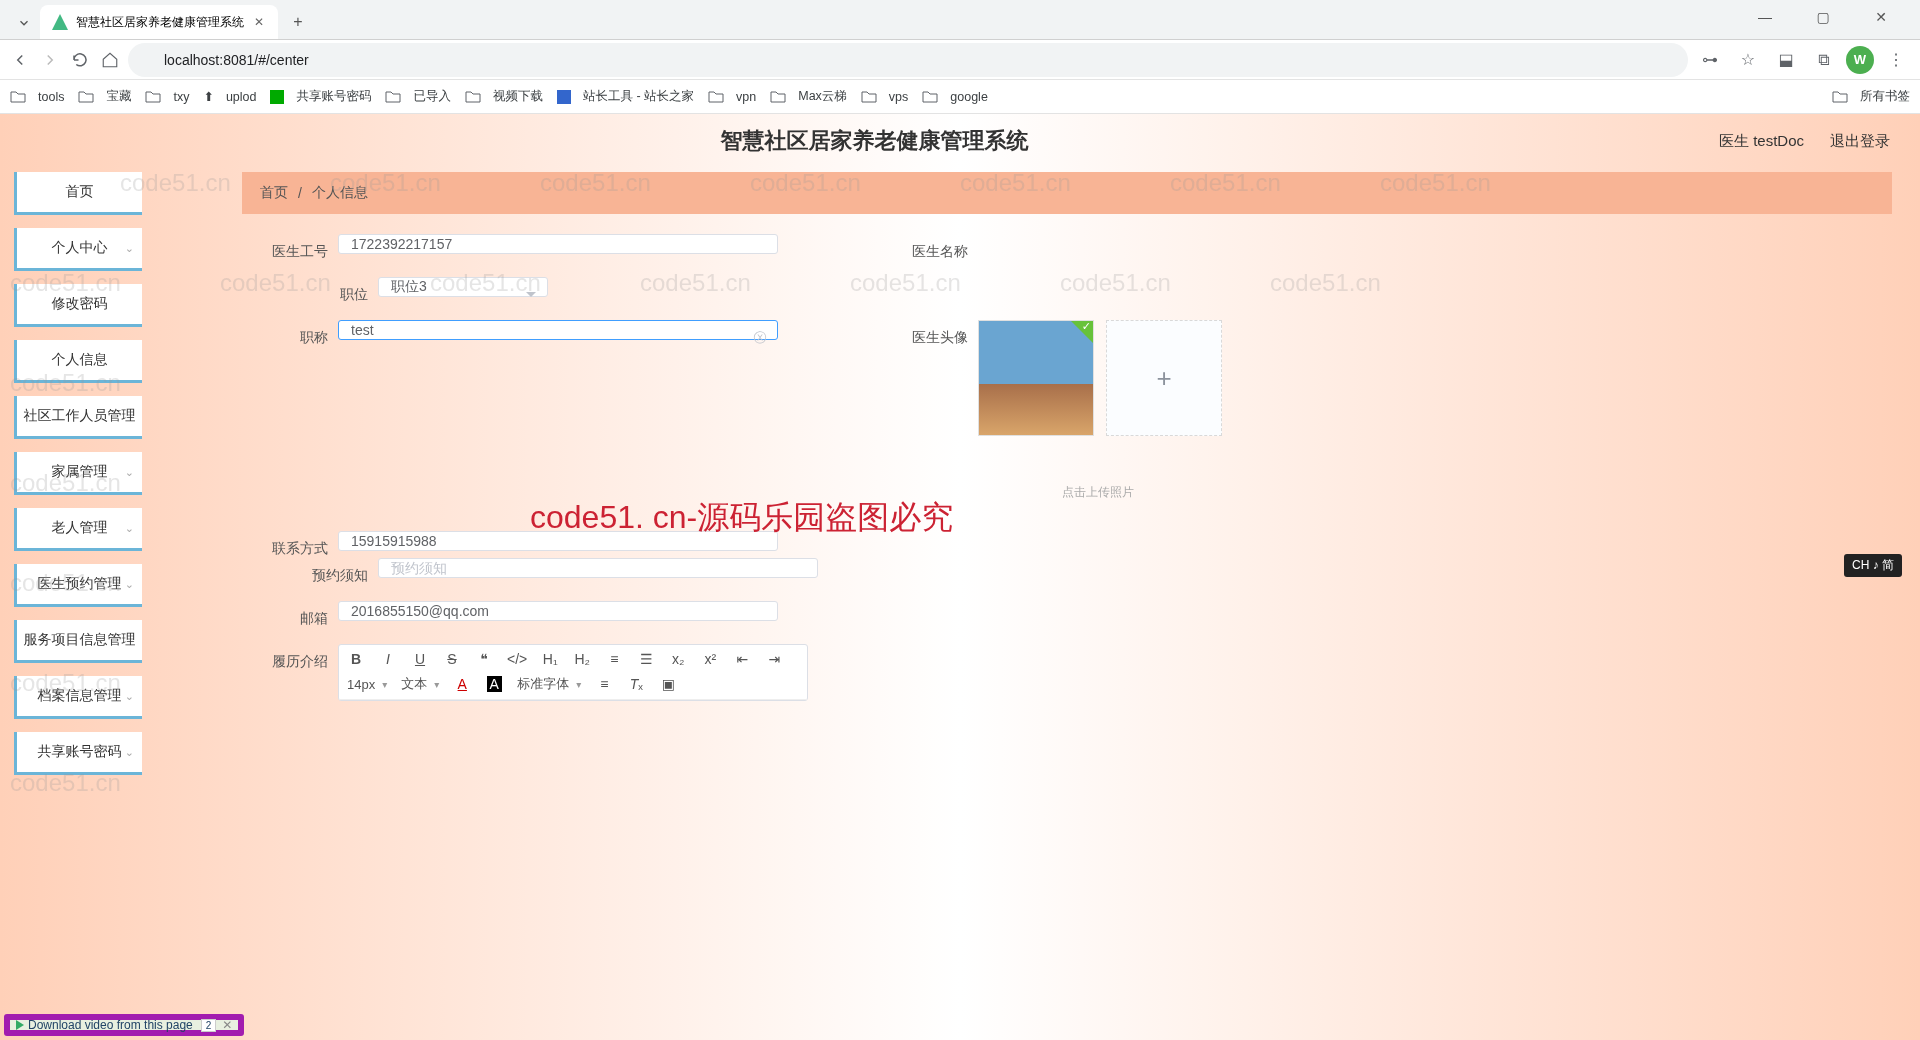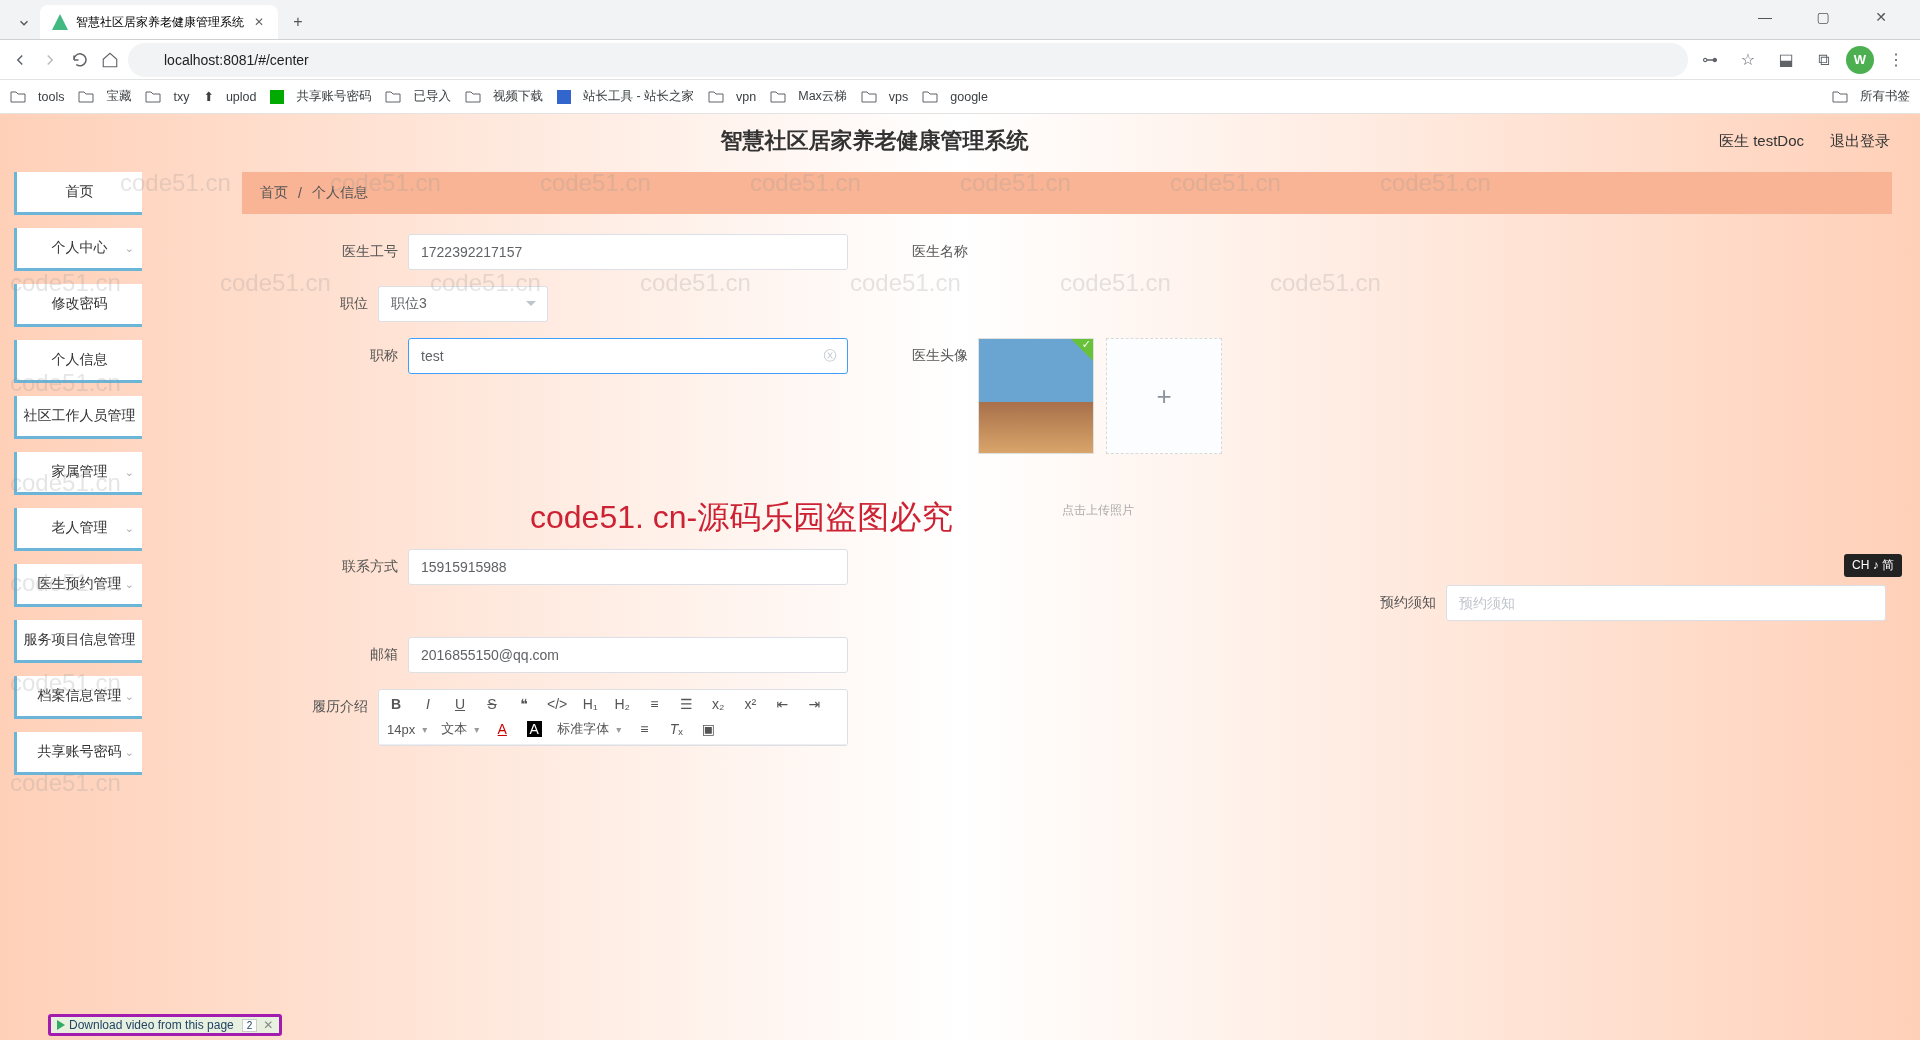--- a/index.html
+++ b/index.html
@@ -41,25 +41,25 @@
 .sidebar-item { background: #fff; border-left: 3px solid #6bb5d8; border-bottom: 3px solid #6bb5d8; height: 43px; display: flex; align-items: center; justify-content: center; font-size: 14px; color: #333; position: relative; cursor: pointer; }
 .sidebar-item.sub { justify-content: center; }
 .sidebar-item .chev { position: absolute; right: 8px; font-size: 11px; color: #aaa; }
 
 .content { position: absolute; left: 242px; top: 58px; right: 28px; }
 .breadcrumb { background: #f8b495; height: 42px; display: flex; align-items: center; padding: 0 18px; font-size: 14px; color: #555; gap: 10px; }
 .breadcrumb a { color: #555; text-decoration: none; }
 
 .form-area { padding: 20px 6px; }
 .form-row { display: flex; margin-bottom: 16px; }
-.form-col { display: flex; align-items: flex-start; justify-content: flex-end; }
+.form-col { display: flex; align-items: flex-start; }
 .form-col.left { width: 600px; }
 .form-col.right { margin-left: 40px; }
 .label { width: 90px; text-align: right; font-size: 14px; color: #555; padding-right: 10px; padding-top: 9px; }
-.input { height: 36px; border: 1px solid #dcdfe6; border-radius: 3px; padding: 0 12px; font-size: 14px; color: #606266; background: #fff; }
+.input { height: 20px; border: 1px solid #dcdfe6; border-radius: 3px; padding: 0 12px; font-size: 14px; color: #606266; background: #fff; }
 .input.w440 { width: 440px; }
 .input.w170 { width: 170px; }
 .input.focused { border-color: #409eff; }
 .select { position: relative; }
 .select::after { content: ""; position: absolute; right: 12px; top: 15px; width: 0; height: 0; border-left: 5px solid transparent; border-right: 5px solid transparent; border-top: 5px solid #c0c4cc; }
 .input-clear { position: relative; }
 .clear-btn { position: absolute; right: 10px; top: 10px; width: 16px; height: 16px; border-radius: 50%; color: #c0c4cc; display: flex; align-items: center; justify-content: center; font-size: 13px; cursor: pointer; }
 
 .avatar-block { display: flex; gap: 12px; }
 .avatar-img { width: 116px; height: 116px; background: linear-gradient(to bottom, #6aa5d1 0%, #6aa5d1 55%, #a86f4a 55%, #d9a56a 100%); position: relative; border: 1px solid #e0e0e0; }
@@ -72,21 +72,21 @@
 .editor-toolbar { border-bottom: 1px solid #eee; padding: 2px 6px; }
 .tb-row { display: flex; align-items: center; gap: 14px; padding: 4px 2px; font-size: 13px; color: #555; }
 .tb-row .tb-btn { cursor: pointer; min-width: 18px; text-align: center; font-size: 14px; }
 .tb-row .tb-sel { display: flex; align-items: center; gap: 4px; font-size: 13px; }
 .tb-row .tb-sel::after { content: "▾"; font-size: 10px; color: #999; margin-left: 3px; }
 
 
 .watermark { position: absolute; color: rgba(150,150,150,0.25); font-size: 24px; pointer-events: none; font-weight: 400; }
 .big-watermark { position: absolute; left: 530px; top: 382px; font-size: 32px; color: #c23; font-weight: 500; pointer-events: none; }
 
-.download-bar { position: absolute; left: 4px; bottom: 4px; height: 22px; background: #e8f0e0; border: 3px solid #a21caf; border-radius: 3px; display: flex; align-items: center; padding: 0 6px; font-size: 12px; color: #246; gap: 4px; margin-left: 44px; }
+.download-bar { position: absolute; left: 4px; bottom: 4px; height: 22px; background: #e8f0e0; border: 6px solid #a21caf; border-radius: 3px; display: flex; align-items: center; padding: 0 6px; font-size: 12px; color: #246; gap: 4px; }
 .download-bar .play { width: 0; height: 0; border-top: 5px solid transparent; border-bottom: 5px solid transparent; border-left: 8px solid #3a6; }
 .download-bar .badge { background: #fff; border: 1px solid #ccc; padding: 0 4px; font-size: 10px; margin-left: 4px; }
 
 .ime-badge { position: absolute; right: 18px; top: 440px; background: #222; color: #fff; font-size: 12px; padding: 3px 8px; border-radius: 3px; display: flex; align-items: center; gap: 4px; }
 input::placeholder{color:#c0c4cc;}
 </style>
 </head>
 <body>
 
 <div class="browser-top">

